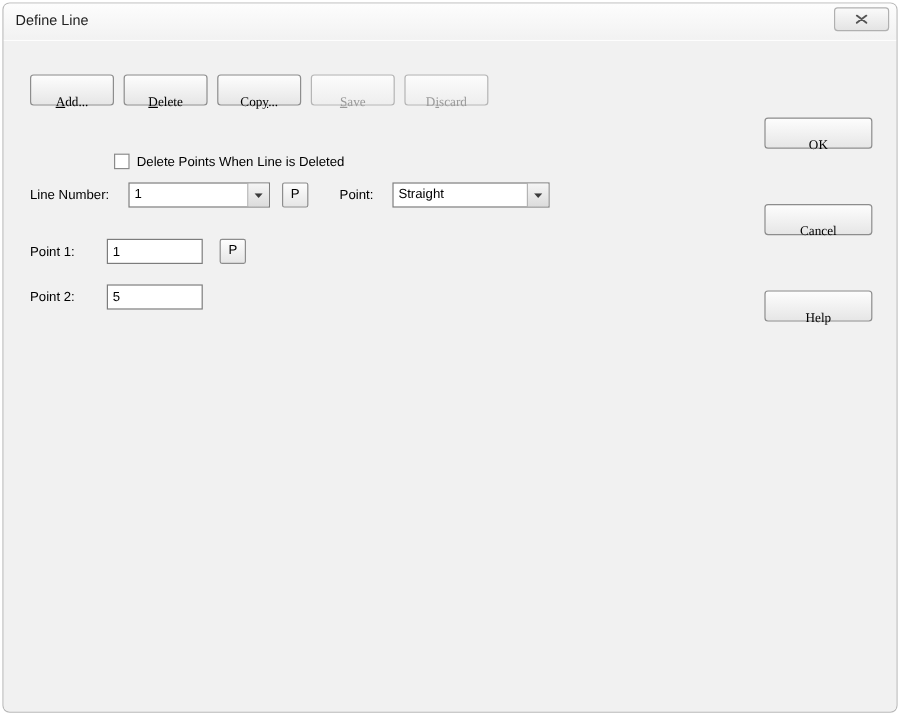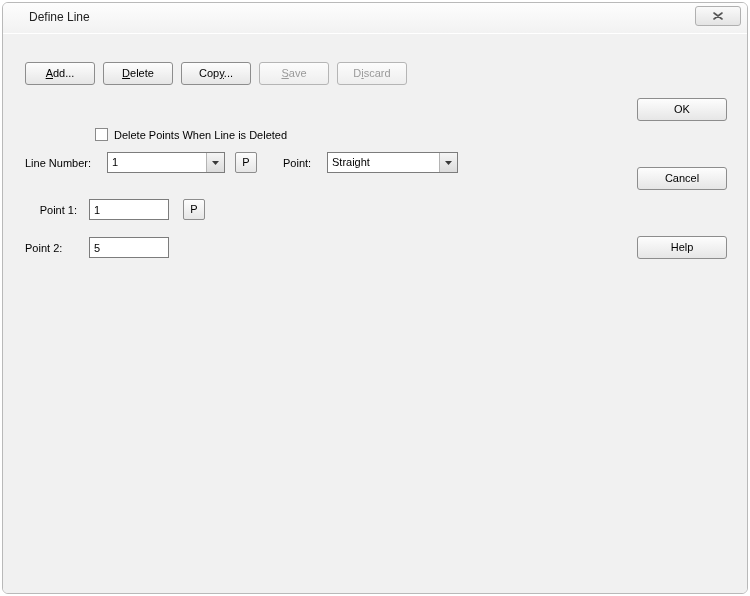--- a/index.html
+++ b/index.html
@@ -26,21 +26,21 @@
   
   .titlebar {
     position: relative;
     height: 30px;
     border-bottom: 1px solid #d8d8d8;
     background: linear-gradient(#fdfdfd, #f2f2f2);
   }
   .title-text {
     position: absolute;
     top: 7px;
-    left: 26px;
+    left: 10px;
     font-size: 12px;
     color: #222;
   }
   .close-btn {
     position: absolute;
     top: 3px;
     right: 6px;
     width: 44px;
     height: 18px;
     border: 1px solid #b0b0b0;
@@ -63,24 +63,24 @@
     border-top: 1px solid #fff;
   }
 
   
   .btn {
     box-sizing: border-box;
     height: 23px;
     border: 1px solid #8d8d8d;
     border-radius: 3px;
     background: linear-gradient(#fdfdfd, #e6e6e6);
-    font-family: Liberation Sans, sans-serif;
+    font-family: Liberation Serif, serif;
     font-size: 11px;
     color: #000;
-    padding: 0;
+    padding: 12px;
     cursor: pointer;
     text-align: center;
     line-height: 21px;
     white-space: nowrap;
   }
   .btn:disabled {
     color: #9a9a9a;
     border-color: #b5b5b5;
     background: linear-gradient(#fcfcfc, #eee);
     cursor: default;
@@ -263,21 +263,21 @@
         <span class="val">Straight</span>
         <span class="arrow-btn">
           <svg width="7" height="4" viewBox="0 0 7 4">
               <path d="M0 0 L7 0 L3.5 4 Z" fill="#3a3a3a"></path>
             </svg>
         </span>
       </div>
     </div>
 
     <div class="row-pt row-pt1">
-      <span class="lbl" style="width:52px;text-align:right;">Point 1:</span>
+      <span class="lbl" style="width:52px;">Point 1:</span>
       <span style="width:12px;"></span>
       <input class="txtbox" style="width: 80px;" value="1">
       <span style="width:14px;"></span>
       <div class="p-btn">P</div>
     </div>
 
     <div class="row-pt row-pt2">
       <span class="lbl" style="width:52px;">Point 2:</span>
       <span style="width:12px;"></span>
       <input class="txtbox" style="width: 80px;" value="5">

